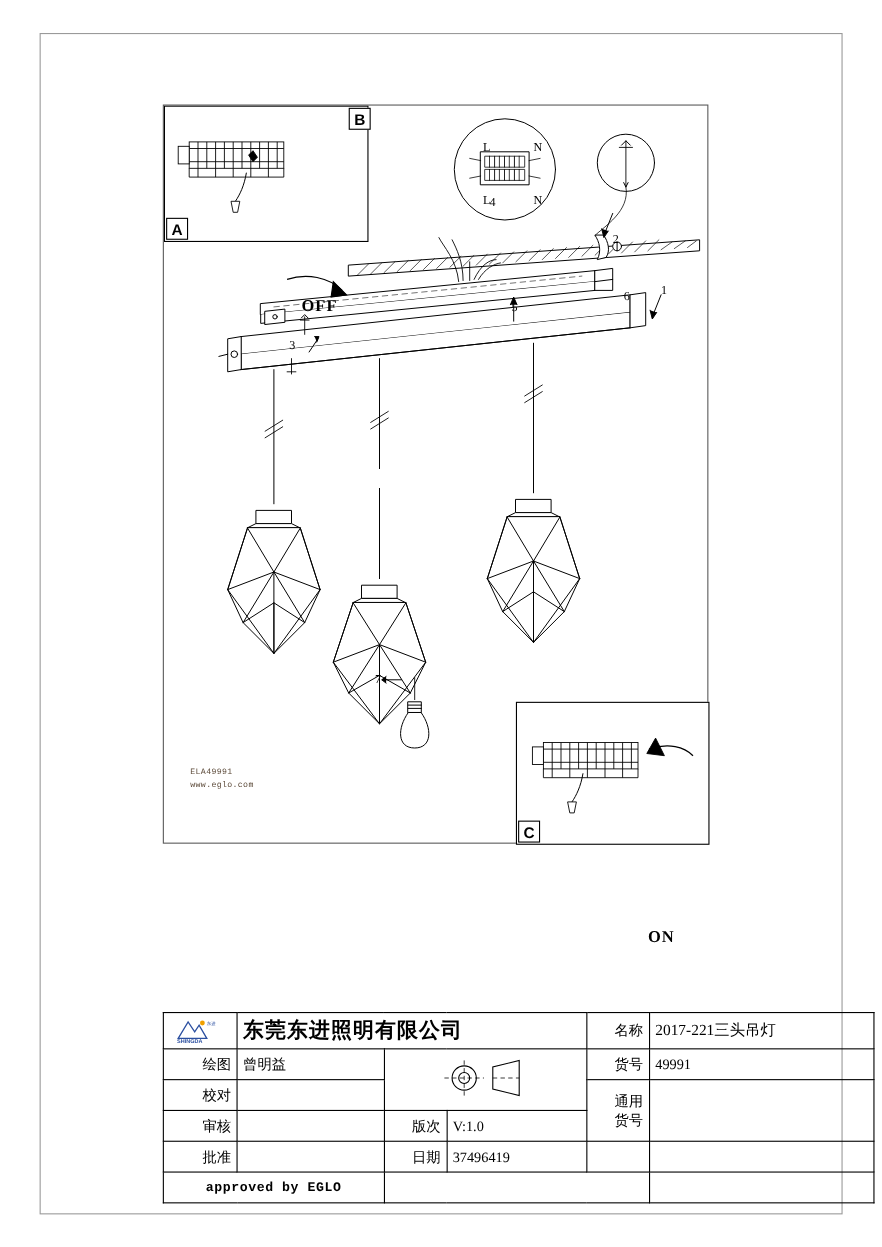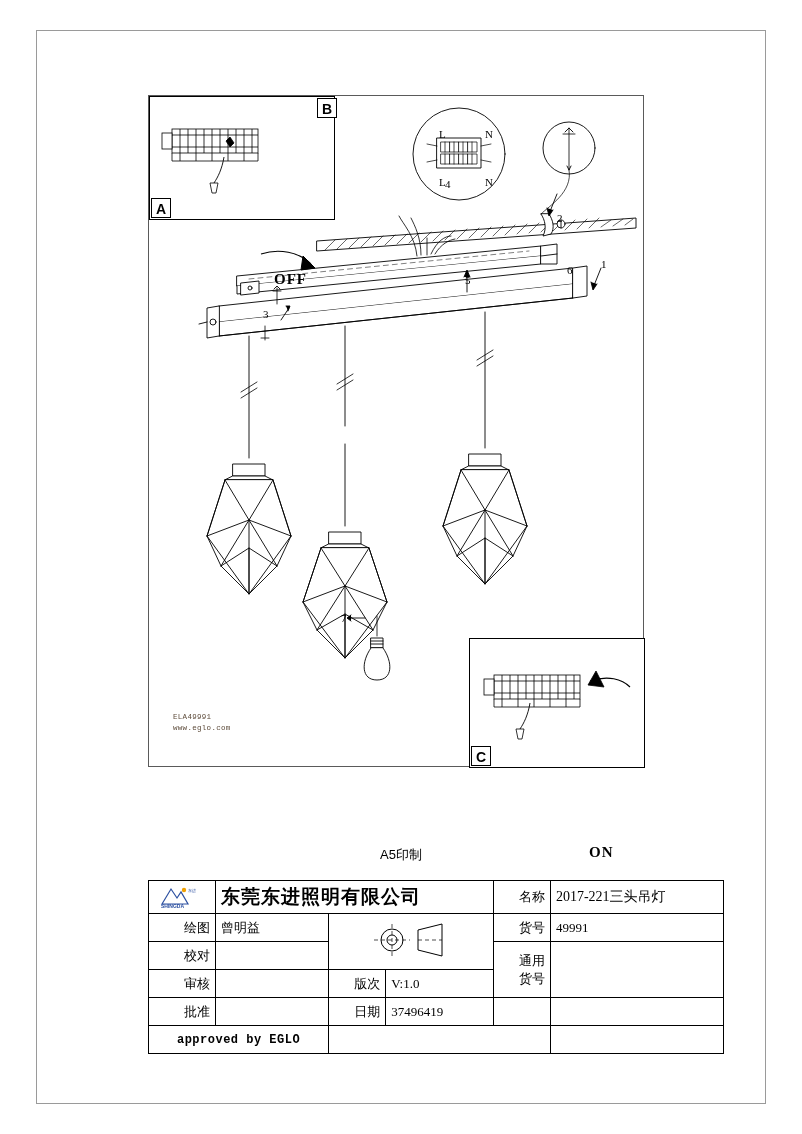--- a/index.html
+++ b/index.html
@@ -88,21 +88,21 @@
     font-weight: bold;
     letter-spacing: 1px;
     text-align: center;
   }
   .txt-off { left: 125px; top: 175px; }
   .txt-on  { left: 440px; top: 748px; }
 
   .eglo-code {
     position: absolute;
     left: 24px;
-    top: 616px;
+    top: 602px;
     font-family: "Liberation Mono", monospace;
     font-size: 7.5px;
     line-height: 11px;
     color: #5d4b3a;
     letter-spacing: 0.3px;
   }
 
   .callout {
     position: absolute;
     font-family: "Liberation Serif", serif;
@@ -119,22 +119,22 @@
     width: 802px;
     text-align: center;
     font-family: "Liberation Sans", sans-serif;
     font-size: 13px;
   }
 
   
   .titleblock {
     position: absolute;
     left: 148px;
-    top: 880px;
-    width: 576px;
+    top: 920px;
+    width: 647px;
     border-collapse: collapse;
     font-size: 13px;
   }
   .titleblock td {
     border: 1px solid #000;
     padding: 3px 5px;
     height: 21px;
     vertical-align: middle;
   }
   .tb-logo-cell { width: 56px; text-align: center; padding: 2px; }
@@ -400,21 +400,20 @@
     </div>
     <div class="corner-label lbl-c">C</div>
     <div class="onoff txt-on">ON</div>
 
     <div class="eglo-code">
       <div>ELA49991</div>
       <div>www.eglo.com</div>
     </div>
   </div>
 
-  <div class="a5-caption">A5印制</div>
 
   <table class="titleblock">
     <tbody>
         <tr>
       <td class="tb-logo-cell" rowspan="1">
         <svg class="logo-box" width="48" height="24" viewBox="0 0 48 24">
           <path d="M4 19 L13 4 L19 13 L23 7 L30 19 Z" fill="none" stroke="#2b4fa0" stroke-width="1.2"></path>
           <circle cx="26" cy="5" r="2.2" fill="#f0a000"></circle>
           <text x="30" y="7" font-family="Liberation Sans, sans-serif" font-size="4" fill="#2b4fa0">东进</text>
           <text x="3" y="23" font-family="Liberation Sans, sans-serif" font-size="5" font-weight="bold" fill="#2b4fa0">SHINGDA</text>

